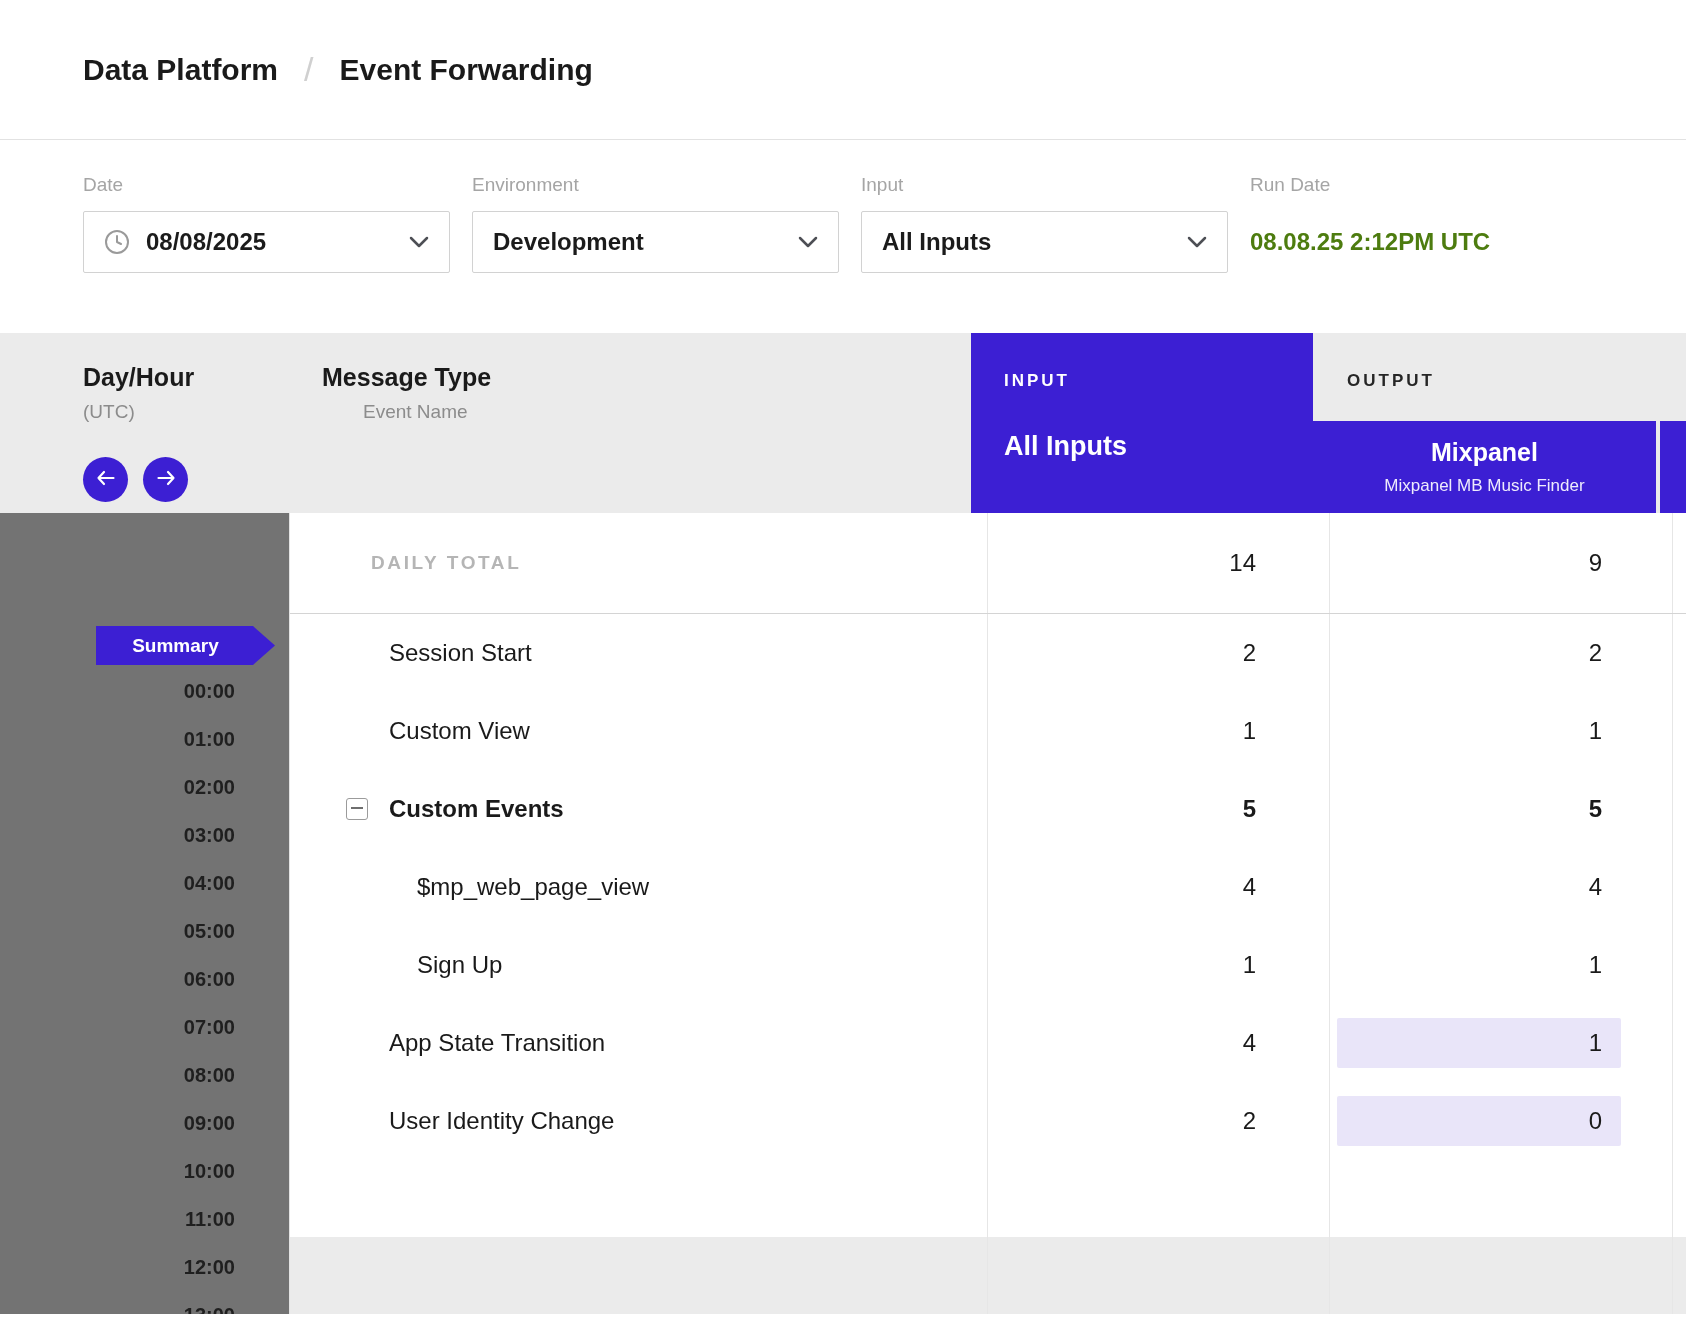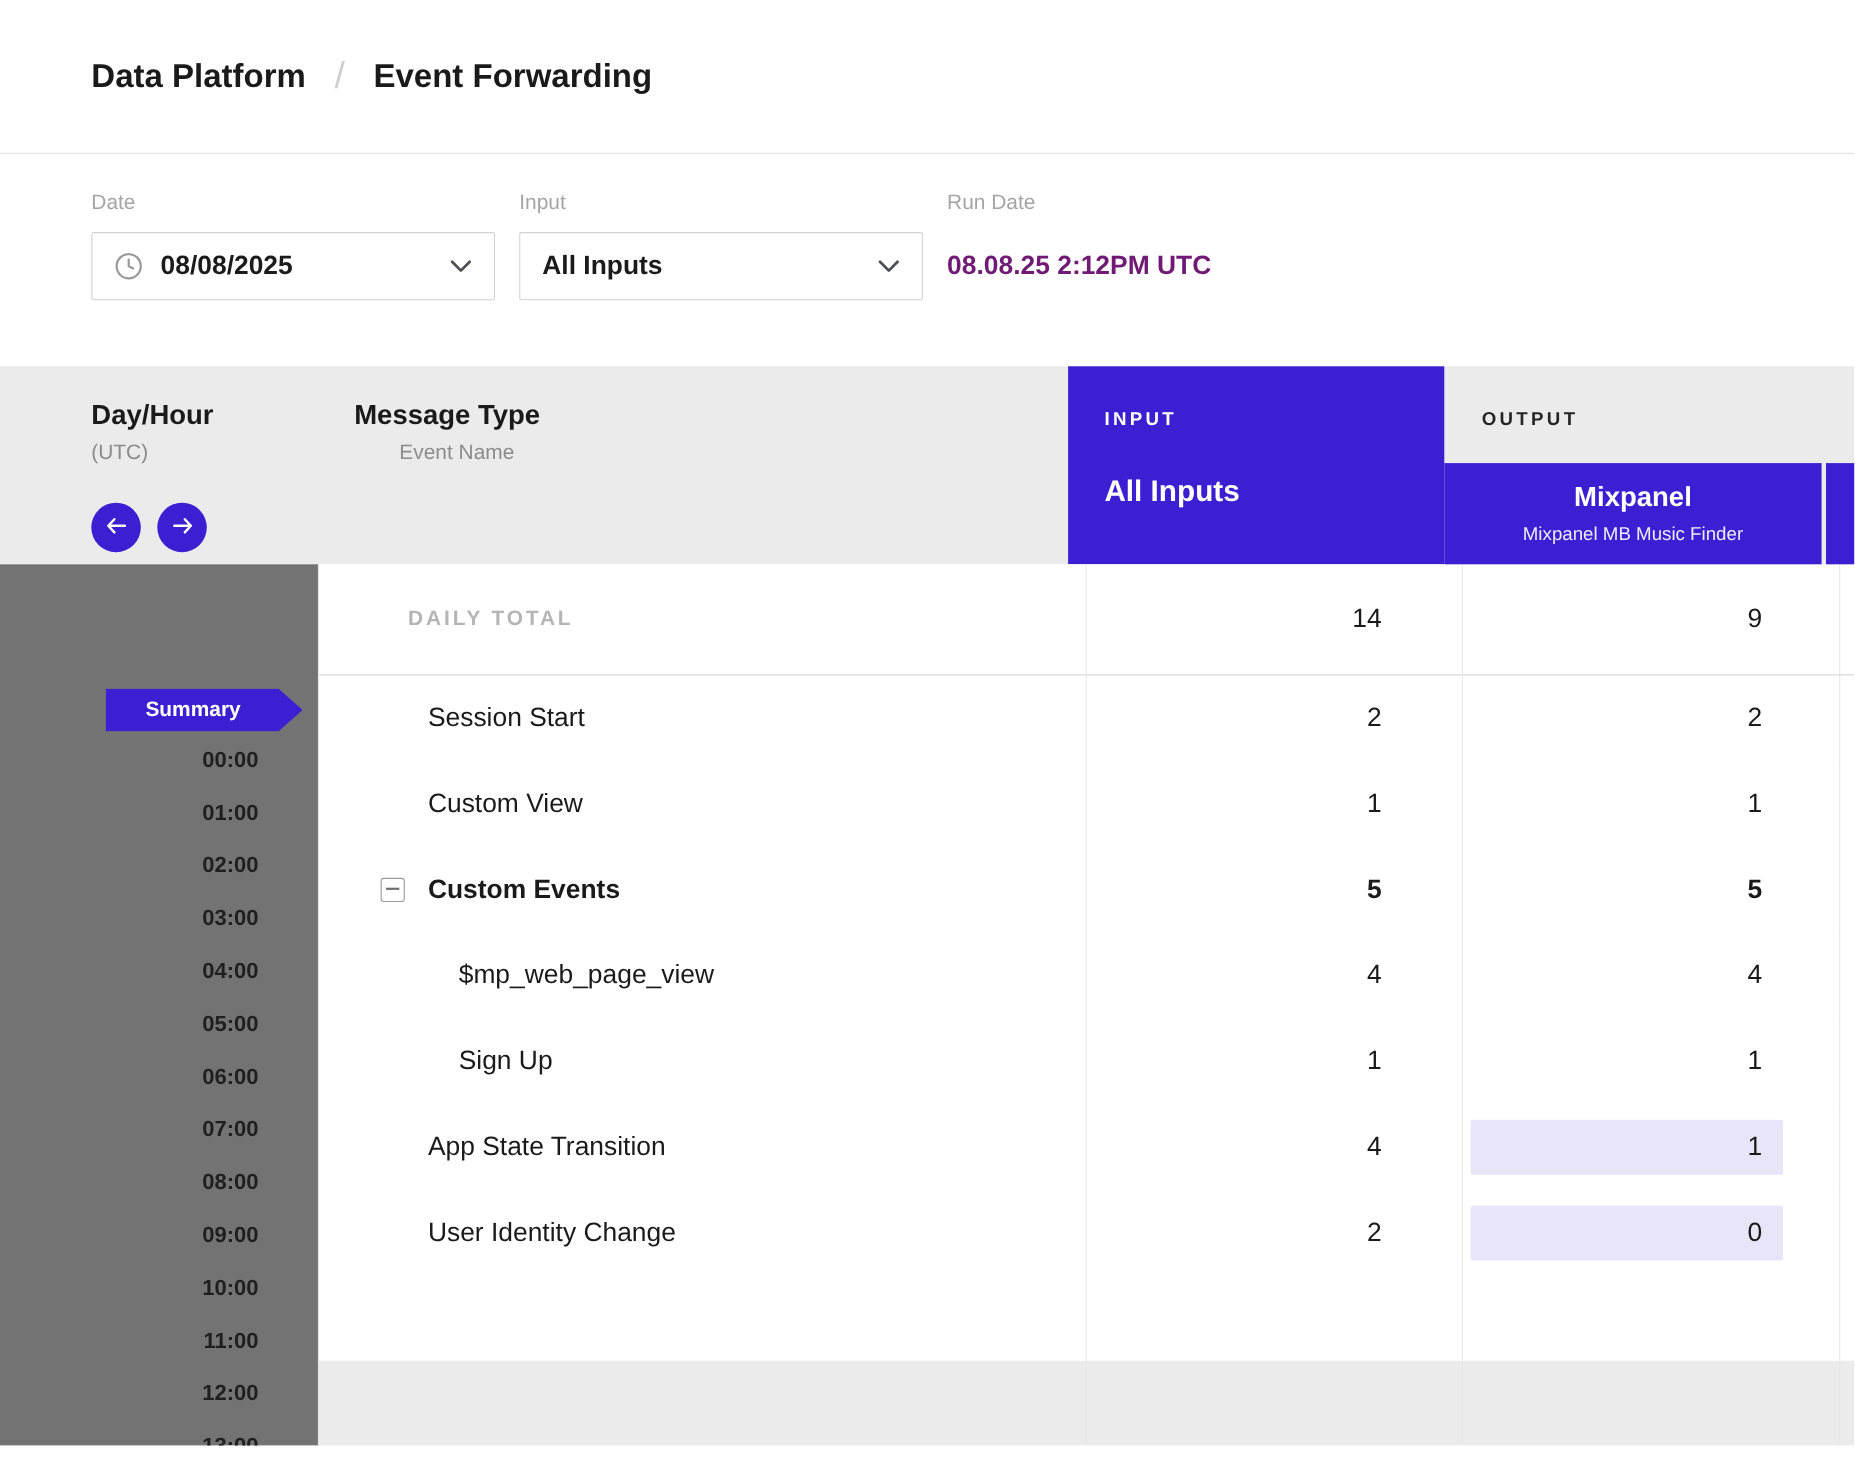--- a/index.html
+++ b/index.html
@@ -25,21 +25,21 @@
   .filter-label { font-size:19px; color:#a5a5a5; margin-bottom:15px; }
   .select-box {
     width:367px; height:62px; box-sizing:border-box;
     border:1px solid #d2d2d2; border-radius:2px; background:#fff;
     display:flex; align-items:center; padding:16px 20px; cursor:pointer;
   }
   .select-value { font-size:24px; font-weight:700; color:#1b1b1b; flex:1; }
   .icon { display:flex; align-items:center; }
   .clock { margin-right:16px; }
   .chevron { margin-left:10px; }
-  .run-date-value { height:62px; display:flex; align-items:center; font-size:24px; font-weight:700; color:#701a75; }
+  .run-date-value { height:62px; display:flex; align-items:center; font-size:24px; font-weight:700; color:#4d7c0f; }
 
   
   .grid-head {
     height:180px; background:#ebebeb;
     display:grid; grid-template-columns:290px 681px 342px 343px 1fr;
   }
   .gh-title { font-size:25px; font-weight:700; color:#1a1a1a; }
   .gh-sub { font-size:19px; color:#8c8c8c; margin-top:9px; }
   .gh-dayhour { box-sizing:border-box; padding:30px 0 0 83px; }
   .nav-btns { display:flex; gap:15px; margin-top:34px; }
@@ -138,20 +138,31 @@
         </span>
         <span class="select-value">08/08/2025</span>
         <span class="icon chevron">
           <svg width="20" height="12" viewBox="0 0 20 12">
               <path d="M2 2 L10 10 L18 2" fill="none" stroke="#4d4f55" stroke-width="2.5" stroke-linecap="round" stroke-linejoin="round"></path>
             </svg>
         </span>
       </div>
     </div>
 
+    <div class="filter">
+      <div class="filter-label">Environment</div>
+      <div class="select-box">
+        <span class="select-value">Development</span>
+        <span class="icon chevron">
+          <svg width="20" height="12" viewBox="0 0 20 12">
+              <path d="M2 2 L10 10 L18 2" fill="none" stroke="#4d4f55" stroke-width="2.5" stroke-linecap="round" stroke-linejoin="round"></path>
+            </svg>
+        </span>
+      </div>
+    </div>
 
     <div class="filter">
       <div class="filter-label">Input</div>
       <div class="select-box">
         <span class="select-value">All Inputs</span>
         <span class="icon chevron">
           <svg width="20" height="12" viewBox="0 0 20 12">
               <path d="M2 2 L10 10 L18 2" fill="none" stroke="#4d4f55" stroke-width="2.5" stroke-linecap="round" stroke-linejoin="round"></path>
             </svg>
         </span>

